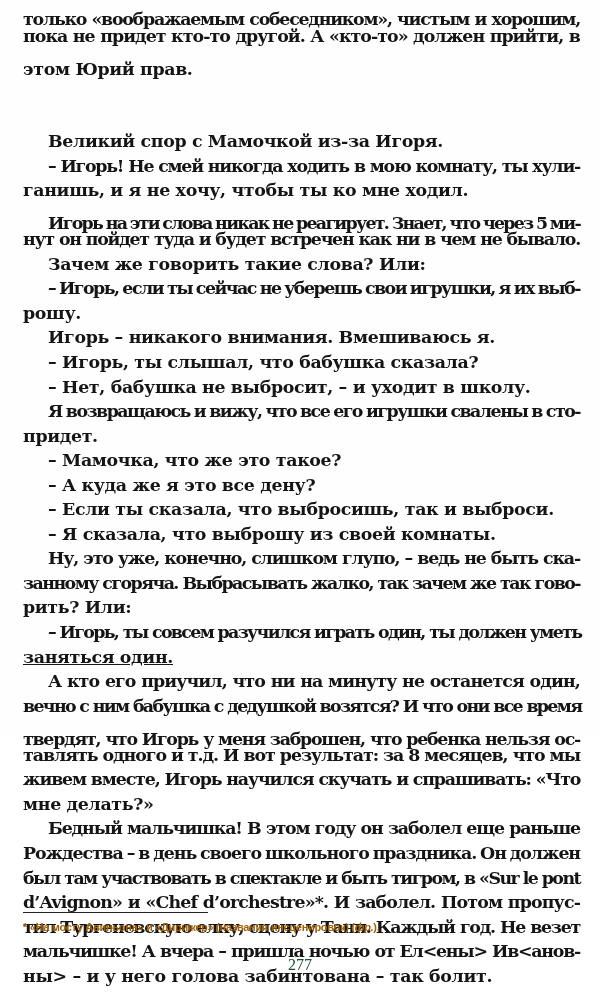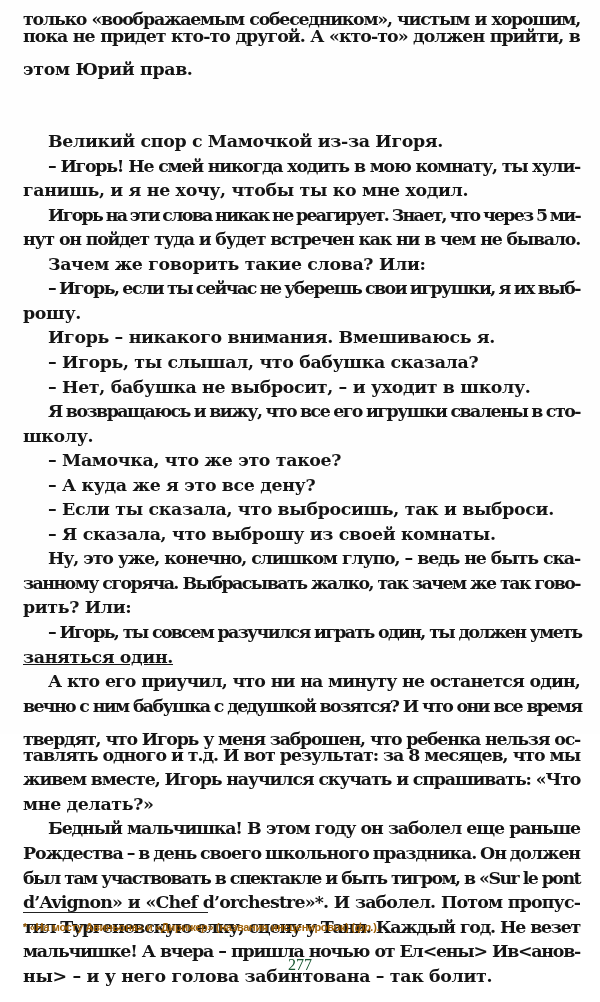--- a/index.html
+++ b/index.html
@@ -67,30 +67,30 @@
 <div class="page">
   <div id="cont">
       <div class="ln" style="top: 7px; letter-spacing: -1.25px;">только «воображаемым собеседником», чистым и хорошим,</div>
       <div class="ln" style="top: 24px; letter-spacing: -0.95px;">пока не придет кто-то другой. А «кто-то» должен прийти, в</div>
       <div class="ln last" style="top: 57px;">этом Юрий прав.</div>
     </div>
   <div id="body">
       <div class="ln ind last" style="top: 129px;">Великий спор с Мамочкой из-за Игоря.</div>
       <div class="ln ind" style="top: 154px; letter-spacing: -1.25px;">– Игорь! Не смей никогда ходить в мою комнату, ты хули-</div>
       <div class="ln last" style="top: 178px;">ганишь, и я не хочу, чтобы ты ко мне ходил.</div>
-      <div class="ln ind cond" style="top: 203px; letter-spacing: -1.7px;">Игорь на эти слова никак не реагирует. Знает, что через 5 ми-</div>
+      <div class="ln ind cond" style="top: 211px; letter-spacing: -1.7px;">Игорь на эти слова никак не реагирует. Знает, что через 5 ми-</div>
       <div class="ln" style="top: 227px; letter-spacing: -1.25px;">нут он пойдет туда и будет встречен как ни в чем не бывало.</div>
       <div class="ln ind last" style="top: 252px;">Зачем же говорить такие слова? Или:</div>
       <div class="ln ind cond" style="top: 276px; letter-spacing: -1.5px;">– Игорь, если ты сейчас не уберешь свои игрушки, я их выб-</div>
       <div class="ln last" style="top: 301px;">рошу.</div>
       <div class="ln ind last" style="top: 325px;">Игорь – никакого внимания. Вмешиваюсь я.</div>
       <div class="ln ind last" style="top: 350px;">– Игорь, ты слышал, что бабушка сказала?</div>
       <div class="ln ind last" style="top: 375px;">– Нет, бабушка не выбросит, – и уходит в школу.</div>
       <div class="ln ind cond" style="top: 399px; letter-spacing: -1.5px;">Я возвращаюсь и вижу, что все его игрушки свалены в сто-</div>
-      <div class="ln last" style="top: 424px;">школу.</div>
+      <div class="ln last" style="top: 424px;">придет.</div>
       <div class="ln ind last" style="top: 448px;">– Мамочка, что же это такое?</div>
       <div class="ln ind last" style="top: 473px;">– А куда же я это все дену?</div>
       <div class="ln ind last" style="top: 497px;">– Если ты сказала, что выбросишь, так и выброси.</div>
       <div class="ln ind last" style="top: 522px;">– Я сказала, что выброшу из своей комнаты.</div>
       <div class="ln ind" style="top: 546px; letter-spacing: -1.15px;">Ну, это уже, конечно, слишком глупо, – ведь не быть ска-</div>
       <div class="ln" style="top: 571px; letter-spacing: -1.55px;">занному сгоряча. Выбрасывать жалко, так зачем же так гово-</div>
       <div class="ln last" style="top: 595px;">рить? Или:</div>
       <div class="ln ind" style="top: 620px; letter-spacing: -1.65px;">– Игорь, ты совсем разучился играть один, ты должен уметь</div>
       <div class="ln last" style="top: 645px; text-decoration: underline;">заняться один.</div>
       <div class="ln ind cond" style="top: 669px;">А кто его приучил, что ни на минуту не останется один,</div>

